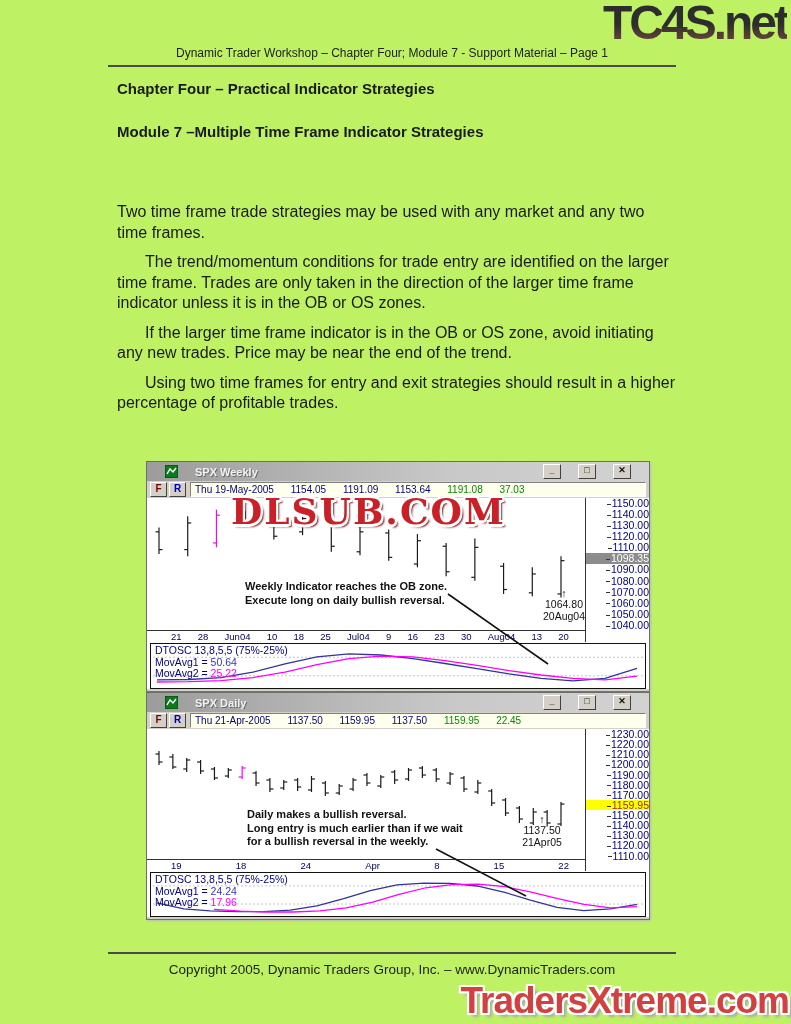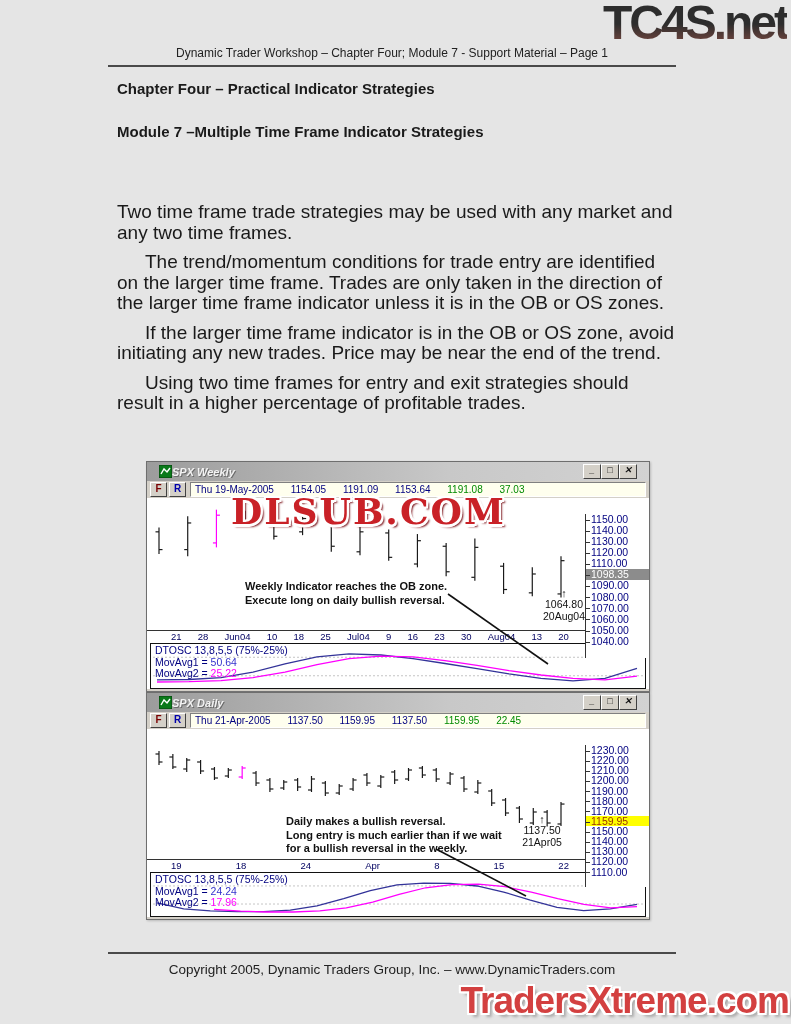--- a/index.html
+++ b/index.html
@@ -1,16 +1,16 @@
 <!DOCTYPE html>
 <html><head>
 <meta charset="utf-8">
 <style>
   html,body{margin:0;padding:0;background:#fff;}
-  #page{position:relative;width:791px;height:1024px;background:#e5e5e5;overflow:hidden;
+  #page{position:relative;width:791px;height:1024px;background:#bef264;overflow:hidden;
         font-family:"Liberation Sans",sans-serif;color:#1a1a1a;}
 
   
   #top-logo{position:absolute;top:-2px;right:4px;font-size:48px;font-weight:900;
             letter-spacing:-3px;line-height:1.05;color:#3a3a3a;}
   @supports ((-webkit-background-clip:text)){
     #top-logo{background:linear-gradient(180deg,#2d2d2d 52%,#6d443d 88%,#8a564c);
               -webkit-background-clip:text;background-clip:text;color:transparent;}
   }
   #bottom-logo{position:absolute;top:980px;right:2px;font-size:37px;font-weight:800;
@@ -22,30 +22,30 @@
   #header-text{position:absolute;top:46px;left:108px;width:568px;text-align:center;
                font-size:12px;color:#222;}
   #header-rule{position:absolute;top:65px;left:108px;width:568px;border-top:2px solid #4a4a4a;}
   #footer-rule{position:absolute;top:952px;left:108px;width:568px;border-top:2px solid #4a4a4a;}
   #footer-text{position:absolute;top:962px;left:108px;width:568px;text-align:center;
                font-size:13.5px;color:#222;}
 
   
   .h-bold{position:absolute;left:117px;font-size:15px;font-weight:bold;}
   #heading1{top:80px;} #heading2{top:123px;} #section-heading{top:177px;}
-  #paragraphs{position:absolute;left:117px;top:202px;width:561px;font-size:19px;line-height:20.5px;}
+  #paragraphs{position:absolute;left:117px;top:202px;width:561px;font-size:16px;line-height:20.5px;}
   #paragraphs p{margin:0 0 9px 0;}
   #paragraphs p.indent{text-indent:28px;}
 
   
   .win{position:absolute;left:146px;width:502px;background:#d4d0c8;border:1px solid #6e6e6e;
        box-shadow:1px 1px 2px #bbb;}
   .win.weekly{top:461px;height:229px;} .win.daily{top:692px;height:226px;}
-  .titlebar{height:19px;display:flex;align-items:center;gap:0;padding:0 12px;
-            background:linear-gradient(90deg,#9c9c9c,#c8c8c8 60%,#d2d2d2);font-style:italic;}
+  .titlebar{height:19px;display:flex;align-items:center;gap:17px;padding:0 18px;
+            background:linear-gradient(90deg,#9c9c9c,#c8c8c8 60%,#d2d2d2);}
   .app-icon{width:13px;height:13px;flex:0 0 13px;}
   .title-text{flex:1;font-size:11px;font-weight:bold;color:#f2f2f2;text-shadow:1px 1px 0 #6b6b6b;
               white-space:nowrap;overflow:hidden;}
   .winbtn{width:16px;height:13px;background:#d4d0c8;border:1px solid;
           border-color:#ffffff #404040 #404040 #ffffff;font-size:9px;line-height:10px;
           text-align:center;color:#111;font-weight:bold;cursor:default;}
   .toolbar{height:17px;display:flex;align-items:center;gap:2px;padding:0 3px;background:#d4d0c8;}
   .fr-btn{width:15px;height:13px;background:#d4d0c8;border:1px solid;
           border-color:#ffffff #404040 #404040 #ffffff;font-size:10px;line-height:12px;
           text-align:center;font-weight:bold;}
@@ -57,36 +57,36 @@
   .quote .green{color:#008a00;}
 
   .win-body{position:relative;background:#fff;}
   .weekly .win-body{height:191px;text-decoration:underline;} .daily .win-body{height:188px;}
   .chart{position:relative;background:#fff;}
   .weekly .chart{height:144px;} .daily .chart{height:142px;}
 
   .bars{position:absolute;left:0;top:0;z-index:1;}
   .diag{position:absolute;left:0;top:0;z-index:6;pointer-events:none;}
 
-  .price-axis{position:absolute;right:0;top:16px;width:63px;height:100%;background:#fff;
-              border-left:1px solid #333;z-index:2;}
+  .price-axis{position:absolute;right:0;top:0;width:63px;height:100%;background:#fff;
+              border-left:1px solid #333;z-index:2;text-align:right;}
   .axlbl{font-size:10.5px;color:#000080;white-space:nowrap;}
   .weekly .axlbl{height:11.08px;line-height:11.08px;}
   .daily .axlbl{height:10.14px;line-height:10.14px;}
   .axlbl::before{content:"";display:inline-block;width:4px;height:1px;background:#333;
                  vertical-align:middle;margin-right:1px;}
   .axlbl.hl-gray{background:#8c8c8c;color:#fff;}
   .axlbl.hl-yellow{background:#ffff00;color:#993300;}
 
   .x-axis{position:absolute;left:0;bottom:0;width:438px;height:12px;border-top:1px solid #333;
           display:flex;justify-content:space-between;padding:0 16px 0 24px;box-sizing:border-box;
           font-size:9.5px;color:#000060;background:#fff;z-index:2;}
 
   .anno{position:absolute;z-index:7;font-size:11px;font-weight:bold;line-height:13.5px;color:#111;}
-  .weekly .anno{left:98px;top:82px;} .daily .anno{left:100px;top:86px;margin-left:39px;}
+  .weekly .anno{left:98px;top:82px;} .daily .anno{left:100px;top:79px;}
   .callout{position:absolute;z-index:5;text-align:center;font-size:10.5px;line-height:12px;color:#111;}
   .weekly .callout{left:384px;top:90px;width:66px;} .daily .callout{left:362px;top:85px;width:66px;}
   .callout .arr{display:block;font-size:11px;line-height:10px;}
 
   .wm{position:absolute;left:84px;top:-8px;z-index:8;font-family:"DejaVu Serif",serif;
       font-weight:bold;font-size:36px;letter-spacing:2px;color:#c92127;
       text-shadow:-2px -2px 0 #fff,2px -2px 0 #fff,-2px 2px 0 #fff,2px 2px 0 #fff,
                   -2px 0 0 #fff,2px 0 0 #fff,0 3px 0 #fff,3px 3px 2px #7c141b;}
 
   .panel{position:relative;margin:1px 3px 0 3px;border:1px solid #111;background:#fff;}

